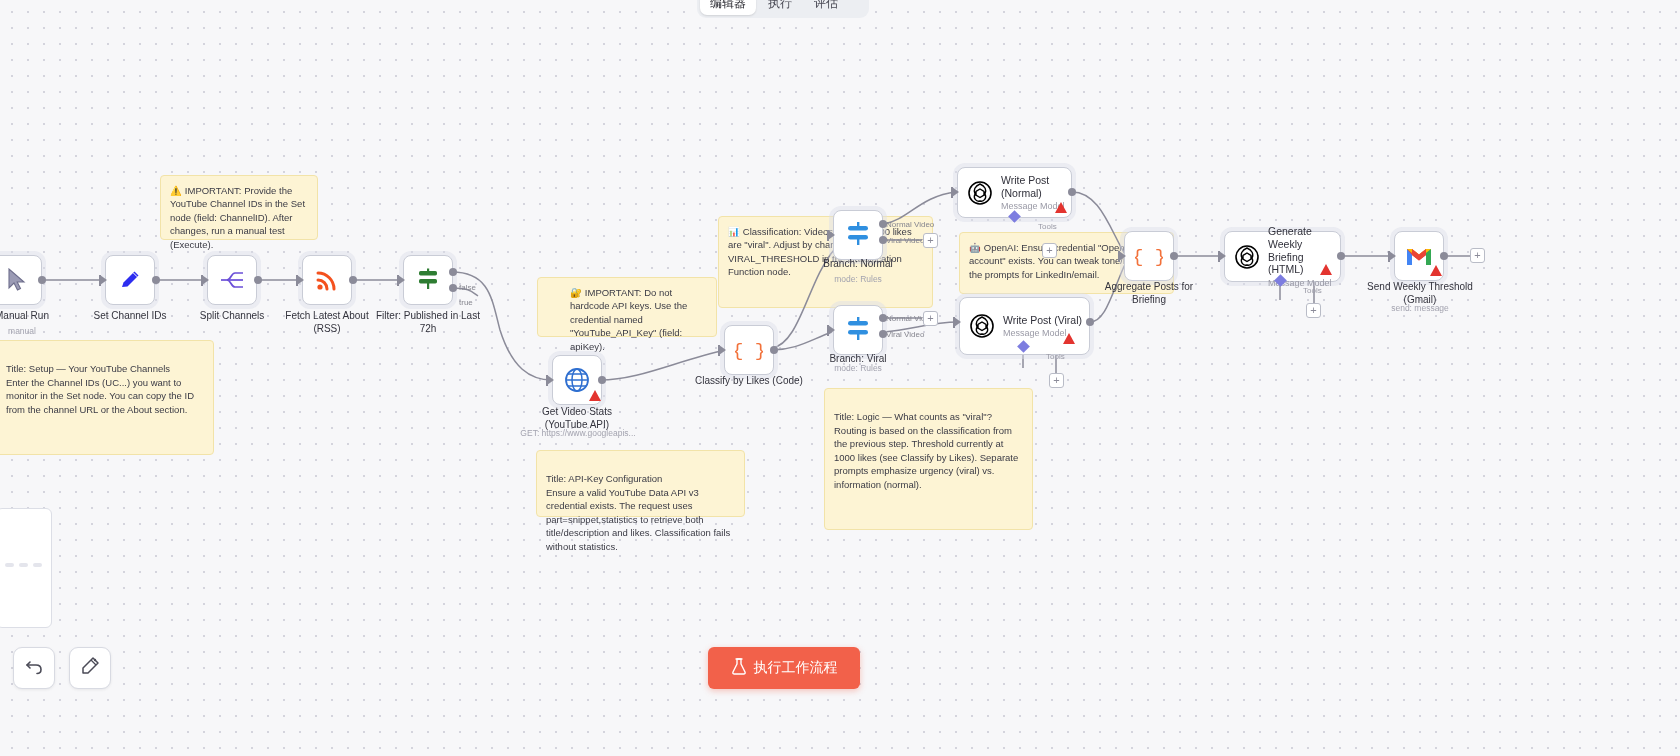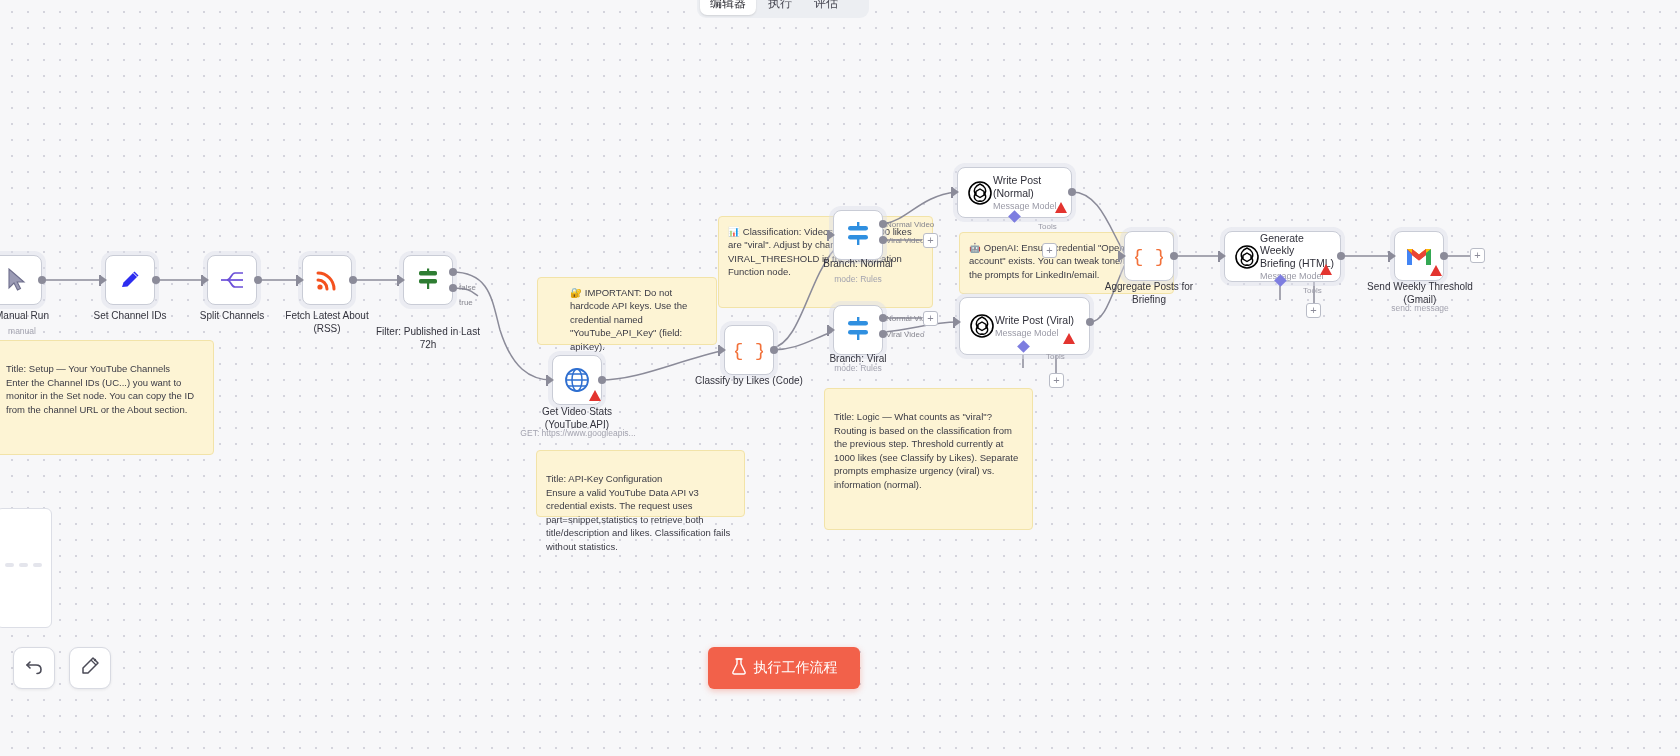--- a/index.html
+++ b/index.html
@@ -59,21 +59,21 @@
     position: absolute; z-index: 5;
     background: #ffffff;
     border: 1px solid #c9ccd6;
     border-radius: 8px;
     box-shadow: 0 0 0 4px rgba(220,222,232,.45);
     display: flex; align-items: center; justify-content: center;
   }
   .node.square { width: 50px; height: 50px; }
   .node.wide {
     width: 112px; height: 50px;
-    justify-content: flex-start; padding-left: 9px; 
+    justify-content: flex-start; padding-left: 9px; gap: 8px;
   }
   .node .glyph { display: flex; align-items: center; justify-content: center; }
   .node .txt { display: flex; flex-direction: column; }
   .node .tname { font-size: 10.5px; color: #30303a; line-height: 1.2; }
   .node .tsub { font-size: 9px; color: #9a9aa6; margin-top: 2px; }
 
   .label {
     position: absolute; z-index: 5;
     text-align: center;
     font-size: 10px; color: #33333d;
@@ -171,27 +171,30 @@
 <body>
 
 <div id="canvas">
 
   <div id="tabbar">
     <div class="tab active">编辑器</div>
     <div class="tab">执行</div>
     <div class="tab">评估</div>
   </div>
 
+  <div class="sticky" style="left:160px; top:175px; width:158px; height:65px;">
+    <span class="ic">⚠️</span><span>IMPORTANT: Provide the YouTube Channel IDs in the Set node (field: ChannelID). After changes, run a manual test (Execute).</span>
+  </div>
 
   <div class="sticky" style="left:-4px; top:340px; width:218px; height:115px; white-space:pre-line;">
     <span>Title: Setup — Your YouTube Channels
 Enter the Channel IDs (UC...) you want to monitor in the Set node. You can copy the ID from the channel URL or the About section.</span>
   </div>
 
-  <div class="sticky" style="left:537px; top:277px; width:180px; height:68px;padding-left:32px;">
+  <div class="sticky" style="left:537px; top:277px; width:180px; height:60px;padding-left:32px;">
     <span class="ic">🔐</span><span>IMPORTANT: Do not hardcode API keys. Use the credential named "YouTube_API_Key" (field: apiKey).</span>
   </div>
 
   <div class="sticky" style="left:536px; top:450px; width:209px; height:67px; white-space:pre-line;">
     <span>Title: API-Key Configuration
 Ensure a valid YouTube Data API v3 credential exists. The request uses part=snippet,statistics to retrieve both title/description and likes. Classification fails without statistics.</span>
   </div>
 
   <div class="sticky" style="left:718px; top:216px; width:215px; height:92px;">
     <span class="ic">📊</span><span>Classification: Videos with &gt;= 1000 likes are "viral". Adjust by changing const VIRAL_THRESHOLD in the classification Function node.</span>
@@ -316,21 +319,21 @@
         <rect x="12" y="1.5" width="2.2" height="4" fill="#2e7d32"></rect>
       </svg>
     </span>
   </div>
   <div class="arrowbar" style="left:397px; top:275px;"></div>
   <div class="arrowhead" style="left:398px; top:275px;"></div>
   <div class="port" style="left:449px; top:268px;"></div>
   <div class="port" style="left:449px; top:284px;"></div>
   <div class="edgelabel" style="left:459px; top:265px;margin-top:33px;">true</div>
   <div class="edgelabel" style="left:459px; top:283px;">false</div>
-  <div class="label" style="left:371px; top:310px; width:114px;margin-top:16px;">Filter: Published in Last
+  <div class="label" style="left:371px; top:310px; width:114px;">Filter: Published in Last
 72h</div>
 
   <div class="node square" style="left:552px; top:355px;">
     <span class="glyph">
       <svg width="26" height="26" viewBox="0 0 26 26">
           <circle cx="13" cy="13" r="11" fill="none" stroke="#2f6fd0" stroke-width="1.8"></circle>
           <ellipse cx="13" cy="13" rx="5" ry="11" fill="none" stroke="#2f6fd0" stroke-width="1.5"></ellipse>
           <path d="M2.4 13 L23.6 13 M4 7 L22 7 M4 19 L22 19" stroke="#2f6fd0" stroke-width="1.4"></path>
         </svg>
     </span>

